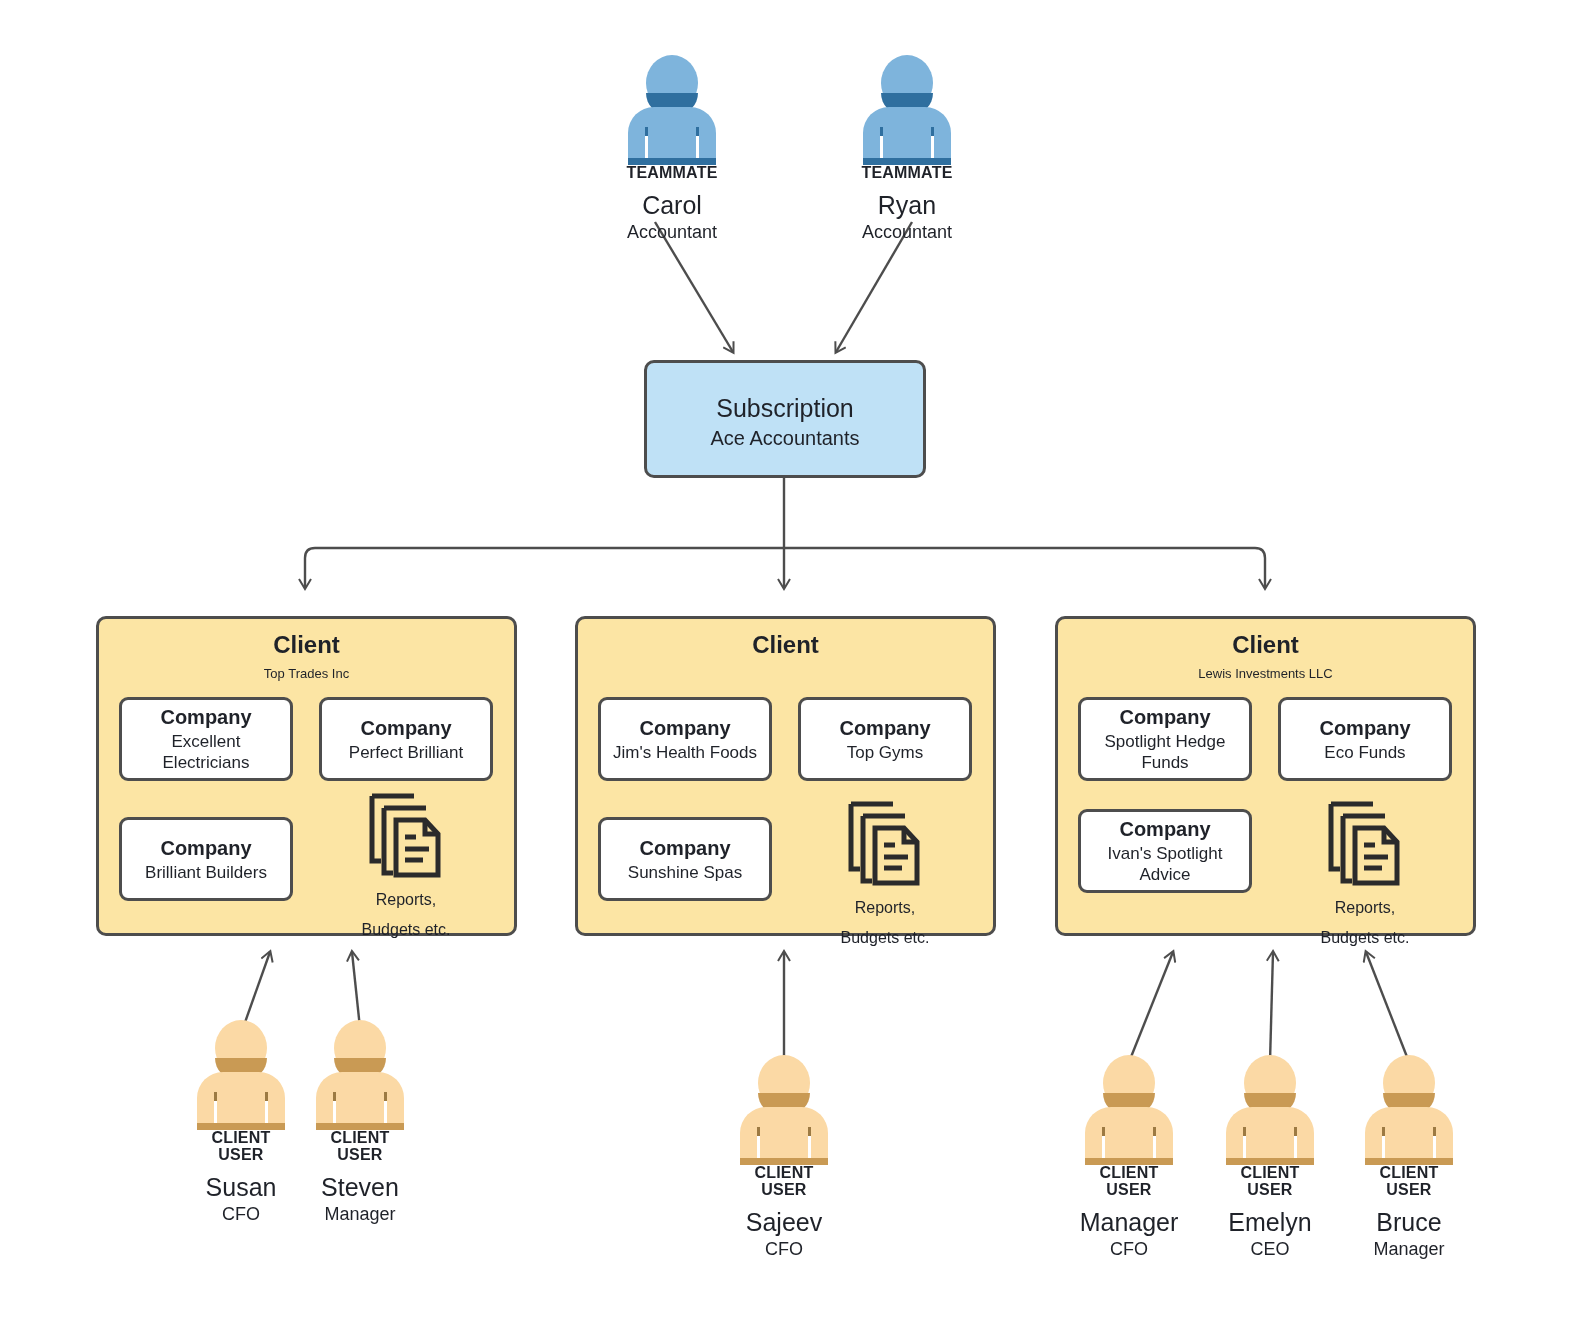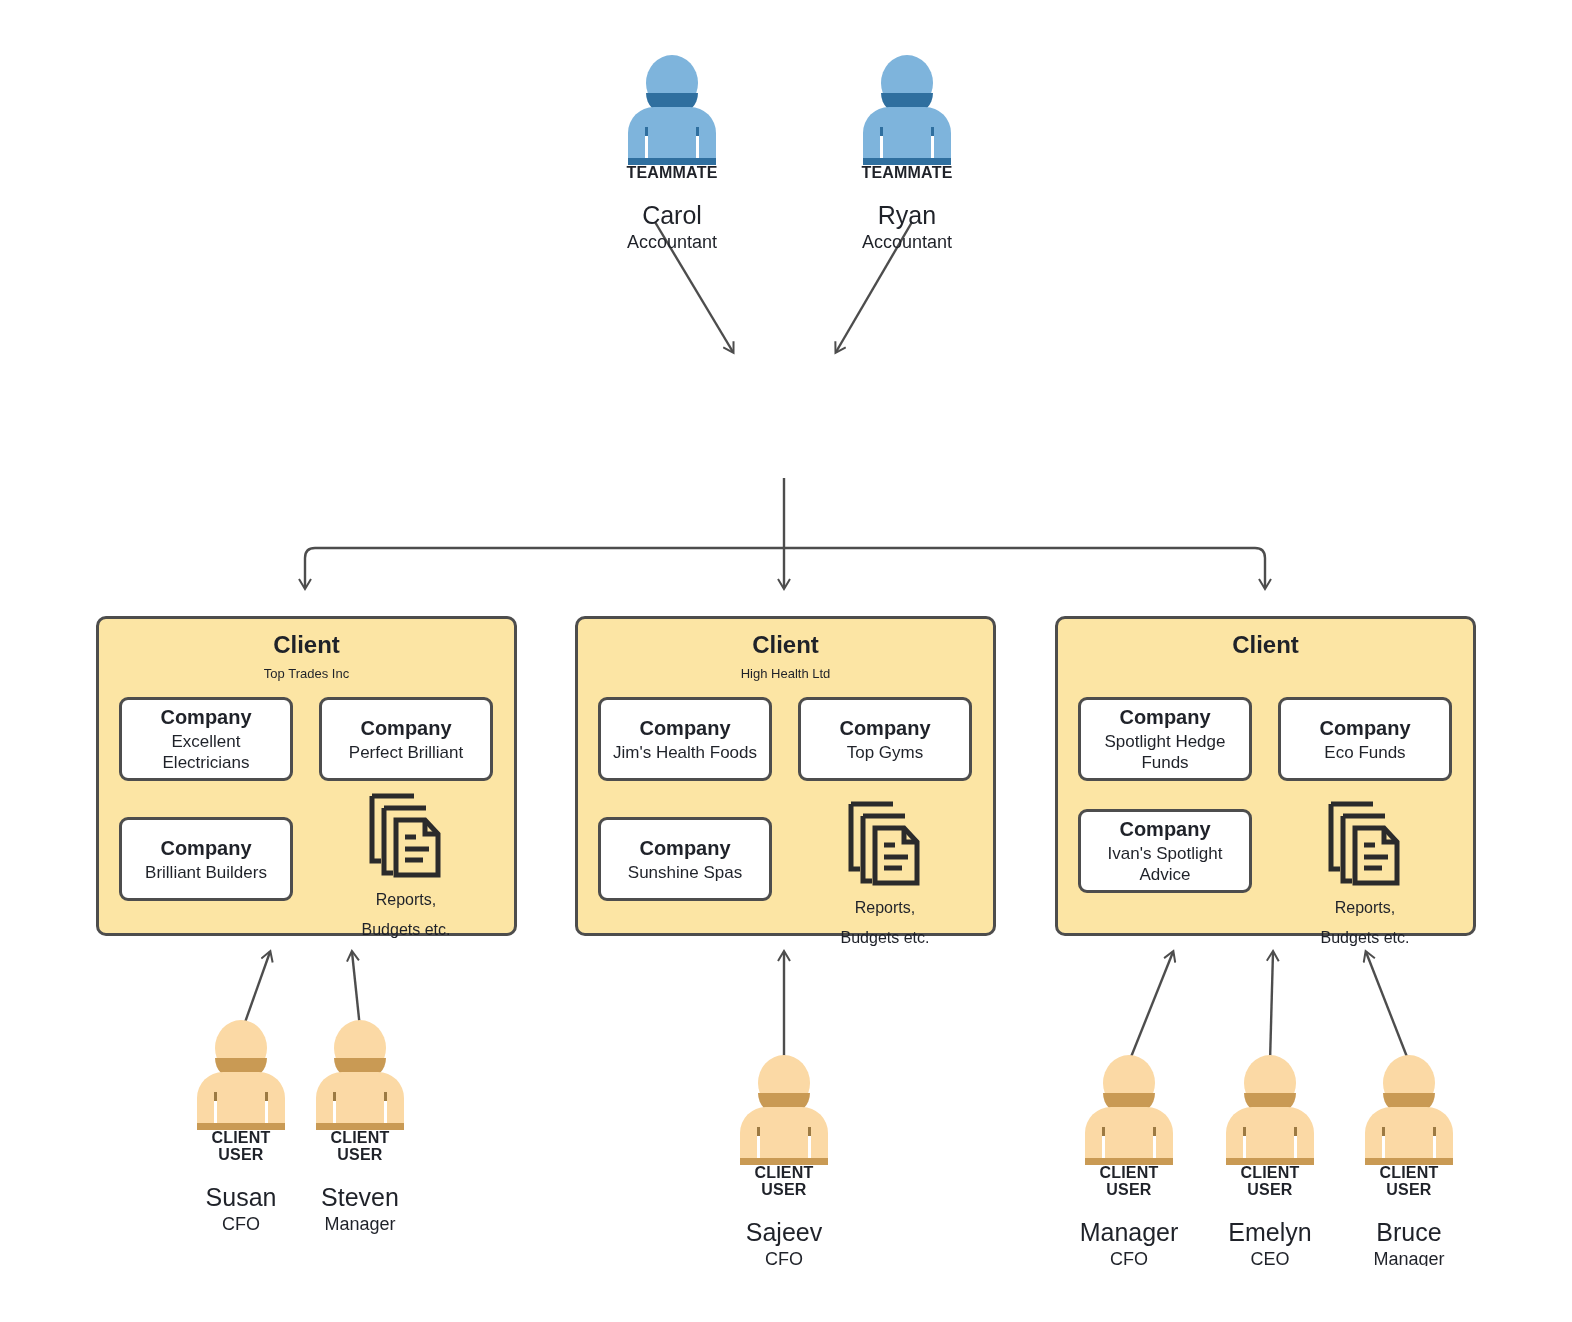--- a/index.html
+++ b/index.html
@@ -109,21 +109,21 @@
     font-weight: bold;
     letter-spacing: 0.2px;
     line-height: 19px;
     color: #1f2229;
     margin-top: -2px;
   }
   .person .pname {
     font-size: 25px;
     line-height: 29px;
     color: #1f2229;
-    margin-top: 19px;
+    margin-top: 9px;
   }
   .person .ptitle {
     font-size: 18px;
     line-height: 22px;
     color: #1f2229;
     margin-top: 1px;
   }
 
   
   .subscription {
@@ -270,20 +270,24 @@
       <div class="arm r"></div>
       <div class="notch l"></div>
       <div class="notch r"></div>
       <div class="base"></div>
     </div>
     <div class="role-tag">TEAMMATE</div>
     <div class="pname">Ryan</div>
     <div class="ptitle">Accountant</div>
   </div>
 
+  <div class="subscription" style="left:644px; top:360px; width:282px; height:118px;">
+    <div class="sub-title">Subscription</div>
+    <div class="sub-sub">Ace Accountants</div>
+  </div>
 
   <div class="client-box" style="left:96px; top:616px; width:421px; height:320px;">
     <div class="cb-title">Client</div>
     <div class="cb-sub">Top Trades Inc</div>
 
     <div class="company-box" style="left:20px; top:78px; width:174px; height:84px;">
       <div class="co-title">Company</div>
       <div class="co-sub">Excellent Electricians</div>
     </div>
 
@@ -309,21 +313,20 @@
           <path d="M38,71 L56,71"></path>
         </g>
       </svg>
       <div class="doc-caption">Reports,</div>
       <div class="doc-caption">Budgets etc.</div>
     </div>
   </div>
 
   <div class="client-box" style="left:575px; top:616px; width:421px; height:320px;">
     <div class="cb-title">Client</div>
-    <div class="cb-sub">High Health Ltd</div>
 
     <div class="company-box" style="left:20px; top:78px; width:174px; height:84px;">
       <div class="co-title">Company</div>
       <div class="co-sub">Jim's Health Foods</div>
     </div>
 
     <div class="company-box" style="left:220px; top:78px; width:174px; height:84px;">
       <div class="co-title">Company</div>
       <div class="co-sub">Top Gyms</div>
     </div>
@@ -345,20 +348,21 @@
           <path d="M38,71 L56,71"></path>
         </g>
       </svg>
       <div class="doc-caption">Reports,</div>
       <div class="doc-caption">Budgets etc.</div>
     </div>
   </div>
 
   <div class="client-box" style="left:1055px; top:616px; width:421px; height:320px;">
     <div class="cb-title">Client</div>
+    <div class="cb-sub">Lewis Investments LLC</div>
 
     <div class="company-box" style="left:20px; top:78px; width:174px; height:84px;">
       <div class="co-title">Company</div>
       <div class="co-sub">Spotlight Hedge Funds</div>
     </div>
 
     <div class="company-box" style="left:220px; top:78px; width:174px; height:84px;">
       <div class="co-title">Company</div>
       <div class="co-sub">Eco Funds</div>
     </div>

